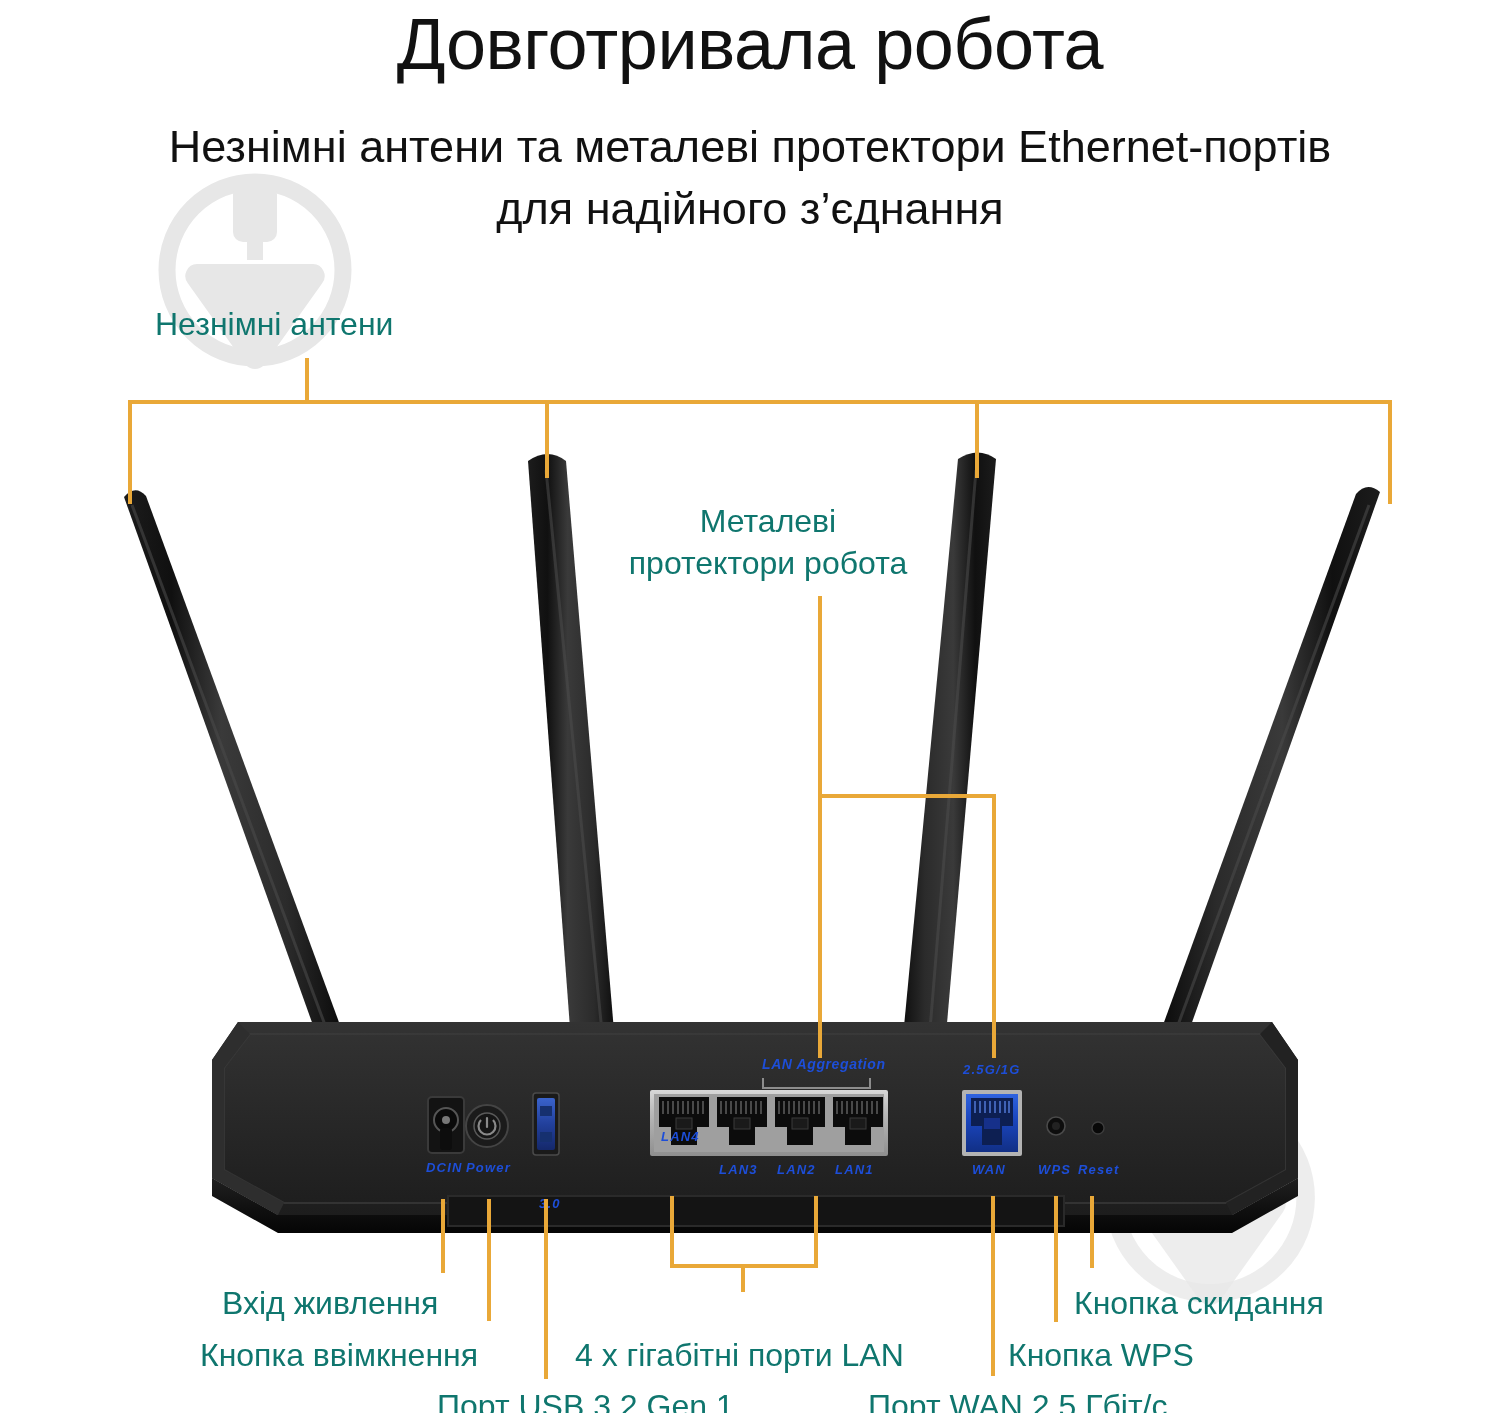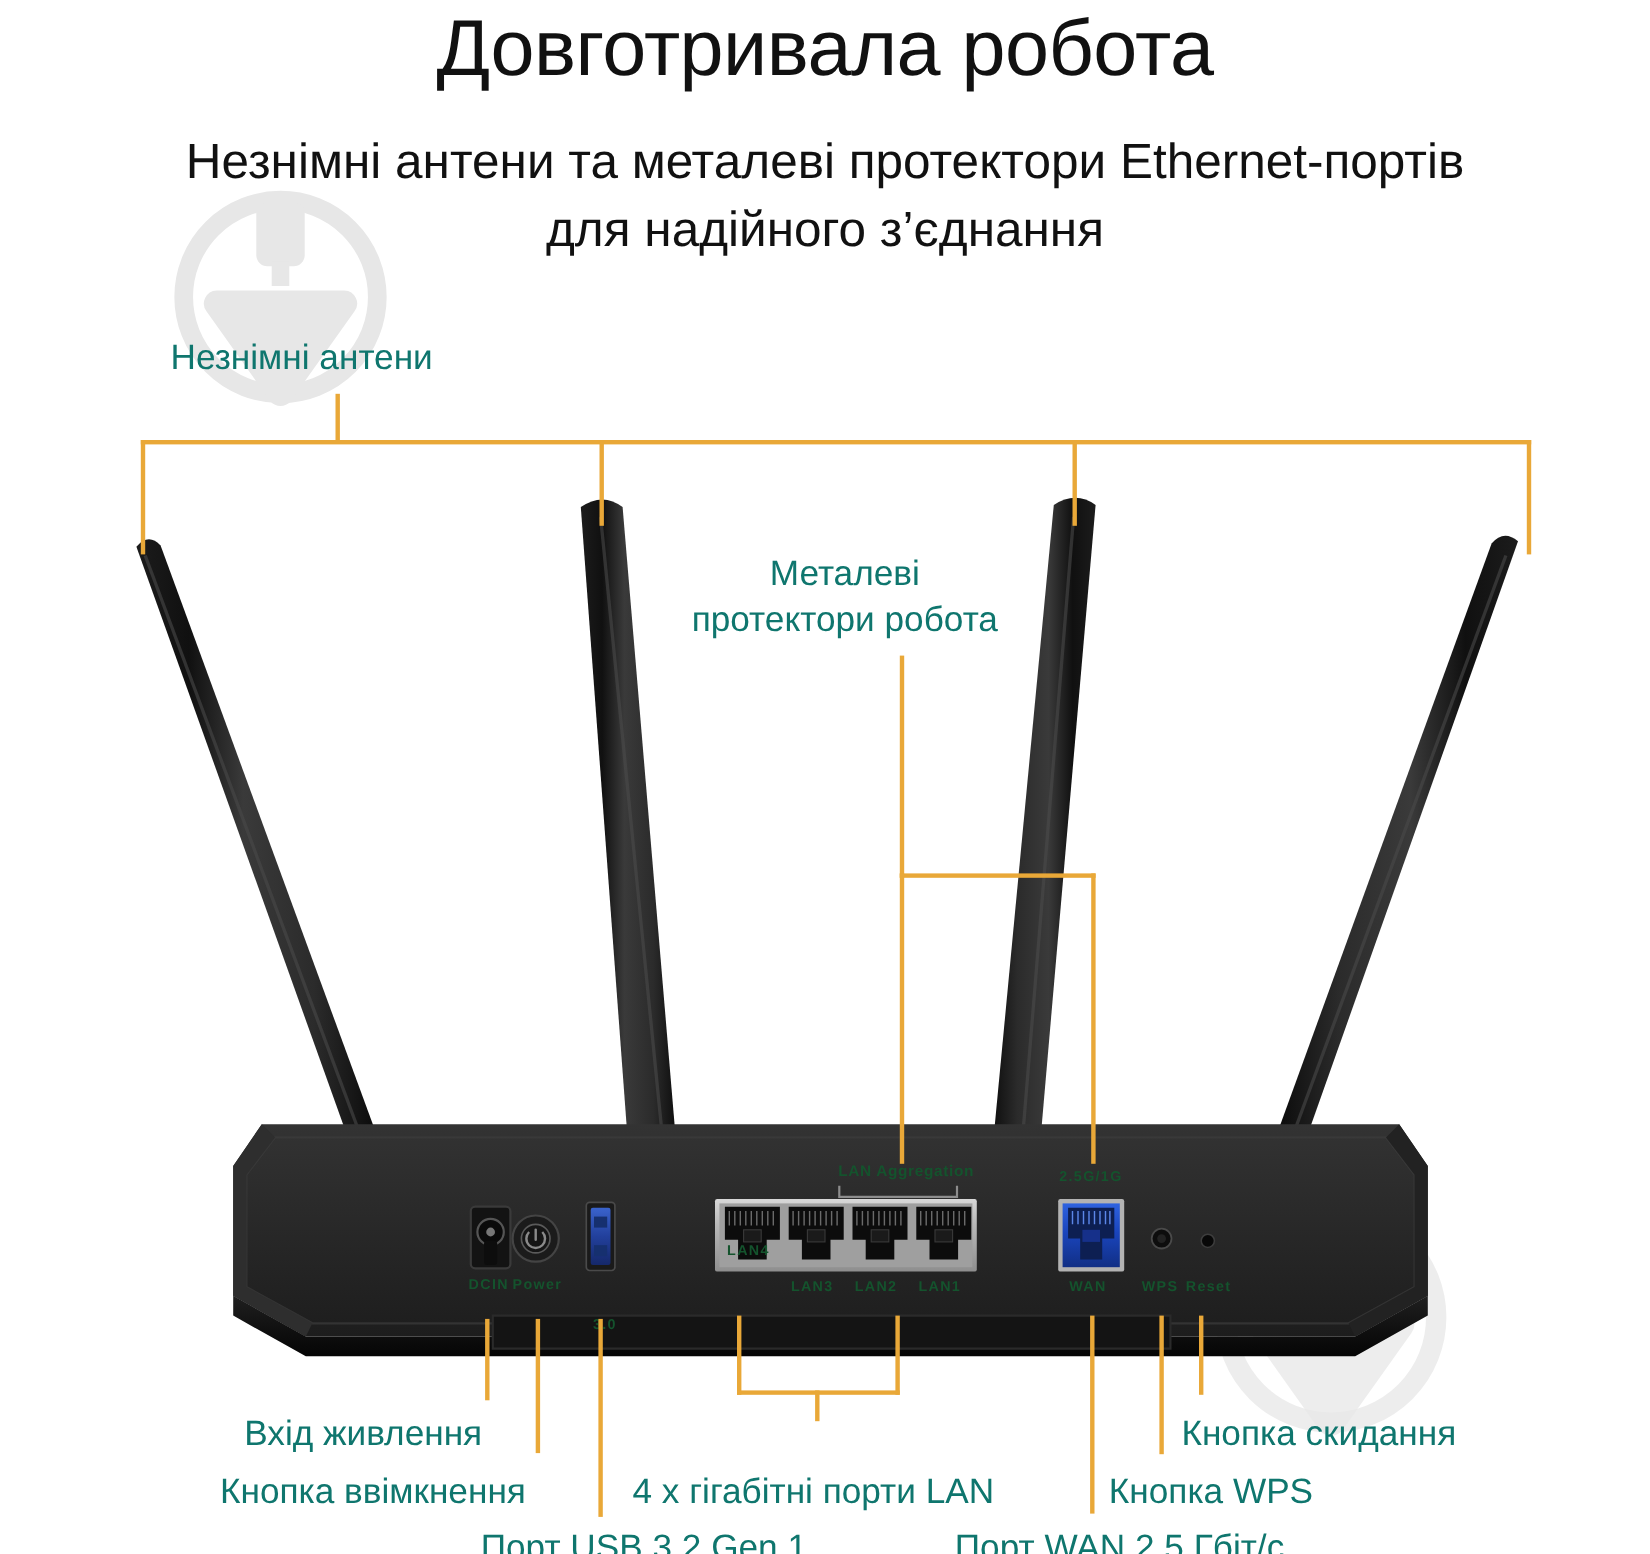--- a/index.html
+++ b/index.html
@@ -56,26 +56,27 @@
     opacity:1;
   }
   .wm svg{display:block;}
 
   
   #router{position:absolute;left:0;top:0;width:1500px;height:1413px;}
   #router svg{display:block;}
 
   .lbl-chip{
     position:absolute;
-    color:#14532d;
+    color:#1d4ed8;
     font-size:13px;
     letter-spacing:1.2px;
     font-family:"Liberation Sans","DejaVu Sans",sans-serif;
     white-space:nowrap;
     font-weight:700;
+    font-style:italic;
   }
 </style>
 </head>
 <body>
 
 <div id="stage">
 
   <div class="wm" style="left:155px;top:160px;width:200px;height:230px;">
     <svg width="200" height="230" viewBox="0 0 200 230">
       <circle cx="100" cy="110" r="88" fill="none" stroke="#e7e7e7" stroke-width="17"></circle>

